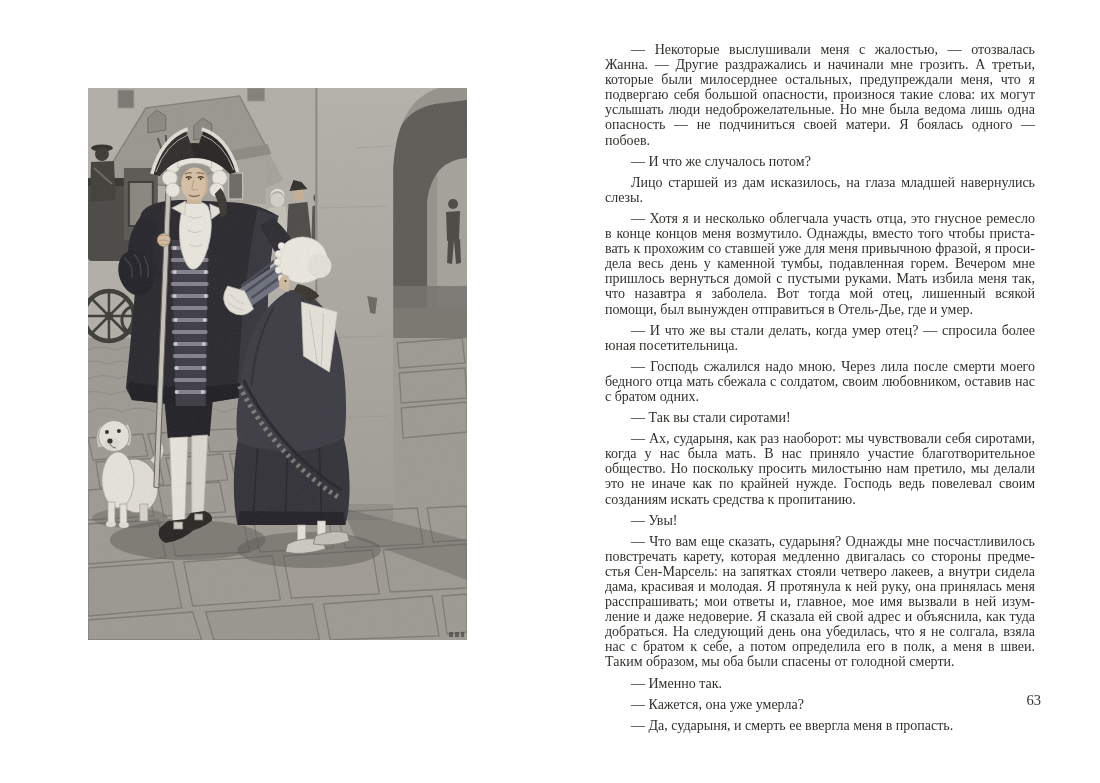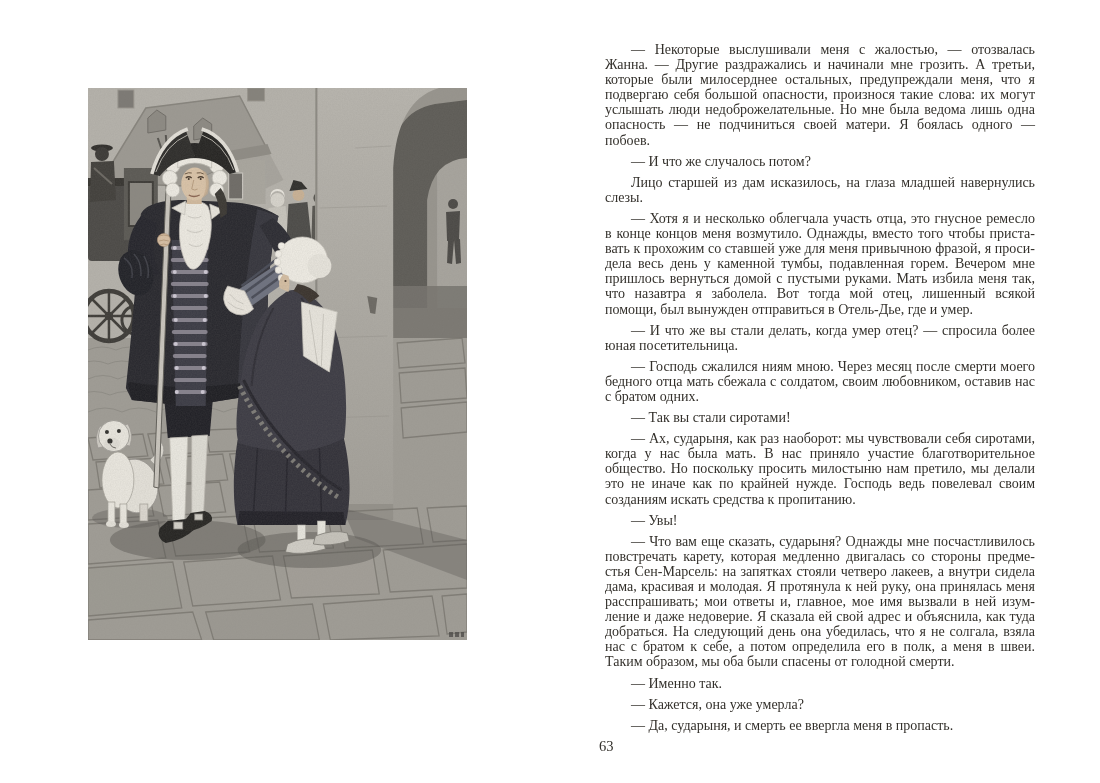--- a/index.html
+++ b/index.html
@@ -11,22 +11,22 @@
     position:absolute;left:88px;top:88px;width:379px;height:552px;margin:0;
   }
   .illustration svg{display:block;width:100%;height:100%;}
   .text-col{
     position:absolute;left:599px;top:36px;width:442px;
     font-size:14px;line-height:15.1px;color:#33302b;
     text-align:justify;hyphens:manual;
   }
   .text-col p{margin:6px;text-indent:26px;}
   .pageno{
-    position:absolute;left:599px;top:738px;width:442px;
-    text-align:left;font-size:14.5px;color:#33302b;
+    position:absolute;left:599px;top:692px;width:442px;
+    text-align:right;font-size:14.5px;color:#33302b;
   }
 </style>
 </head>
 <body>
 
 <figure class="illustration" aria-label="Уличная сцена: молодой дворянин в треуголке и тёмном кафтане с тростью разговаривает с женщиной в белом чепце и тёмной шали с бахромой; слева белая собака и карета с кучером, справа каменная арка, на заднем плане прохожие, мостовая из булыжника.">
 <svg viewBox="0 0 380 552" preserveAspectRatio="none" role="img">
   <defs>
     <linearGradient id="wallG" x1="0" y1="0" x2="0" y2="1">
       <stop offset="0" stop-color="#b9b6af"></stop>
@@ -320,21 +320,21 @@
   <rect x="0" y="0" width="380" height="552" filter="url(#grain)" opacity="0.3"></rect>
 </svg>
 </figure>
 
 <div class="text-col">
   <p>— Некоторые выслу­шивали меня с жало­стью, — отозва­лась Жанна. — Другие раздра­жались и начи­нали мне грозить. А третьи, кото­рые были ми­лосерд­нее осталь­ных, преду­преждали меня, что я подвер­гаю себя боль­шой опас­ности, произ­нося такие слова: их могут услы­шать люди недобро­жела­тельные. Но мне была ведома лишь одна опас­ность — не подчи­ниться сво­ей матери. Я боялась одного — побоев.</p>
   <p>— И что же случалось потом?</p>
   <p>Лицо старшей из дам искази­лось, на глаза младшей навер­нулись слезы.</p>
   <p>— Хотя я и несколько облег­чала участь отца, это гнусное ремесло в кон­це концов меня возму­тило. Однажды, вместо того чтобы приста­вать к про­хожим со ставшей уже для меня привыч­ною фразой, я проси­дела весь день у камен­ной тумбы, подав­ленная горем. Вечером мне пришлось вернуться домой с пустыми руками. Мать избила меня так, что назавтра я забо­лела. Вот тогда мой отец, лишен­ный всякой помощи, был вынуж­ден отпра­виться в Отель-Дье, где и умер.</p>
   <p>— И что же вы стали делать, когда умер отец? — спро­сила более юная посети­тельница.</p>
-  <p>— Господь сжалился ниям мною. Через месяц после смерти моего бед­ного отца мать сбежала с солда­том, своим любов­ником, оставив нас с бра­том одних.</p>
+  <p>— Господь сжалился надо мною. Через лила после смерти моего бед­ного отца мать сбежала с солда­том, своим любов­ником, оставив нас с бра­том одних.</p>
   <p>— Так вы стали сиротами!</p>
   <p>— Ах, сударыня, как раз наобо­рот: мы чувство­вали себя сиро­тами, ко­гда у нас была мать. В нас приняло участие благо­твори­тельное общество. Но поскольку просить мило­стыню нам претило, мы делали это не иначе как по крайней нужде. Господь ведь повеле­вал своим созда­ниям искать средства к пропи­танию.</p>
   <p>— Увы!</p>
   <p>— Что вам еще сказать, сударыня? Однажды мне посчастли­вилось по­встречать карету, которая медленно двига­лась со стороны предме­стья Сен-Марсель: на запят­ках стояли четверо лакеев, а внутри сидела дама, кра­сивая и молодая. Я протя­нула к ней руку, она приня­лась меня расспра­шивать; мои ответы и, главное, мое имя вызвали в ней изум­ление и даже недове­рие. Я сказала ей свой адрес и объяс­нила, как туда добраться. На следу­ющий день она убеди­лась, что я не солгала, взяла нас с братом к себе, а потом опреде­лила его в полк, а меня в швеи. Таким образом, мы оба были спасены от голод­ной смерти.</p>
   <p>— Именно так.</p>
   <p>— Кажется, она уже умерла?</p>
   <p>— Да, сударыня, и смерть ее ввергла меня в пропасть.</p>
 </div>
 
 <div class="pageno">63</div>

